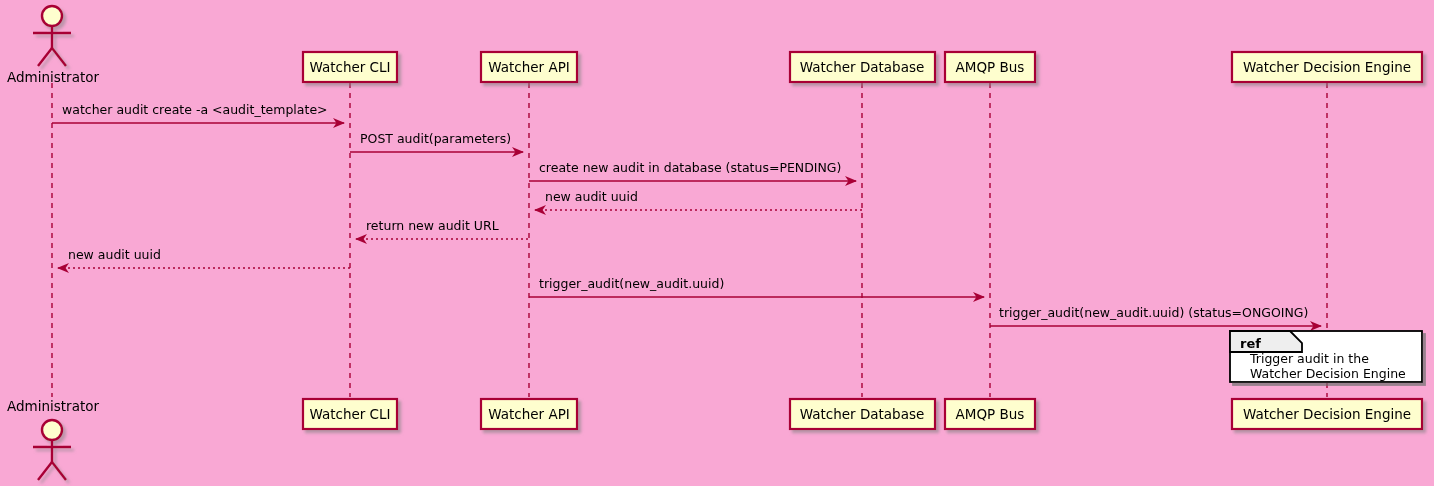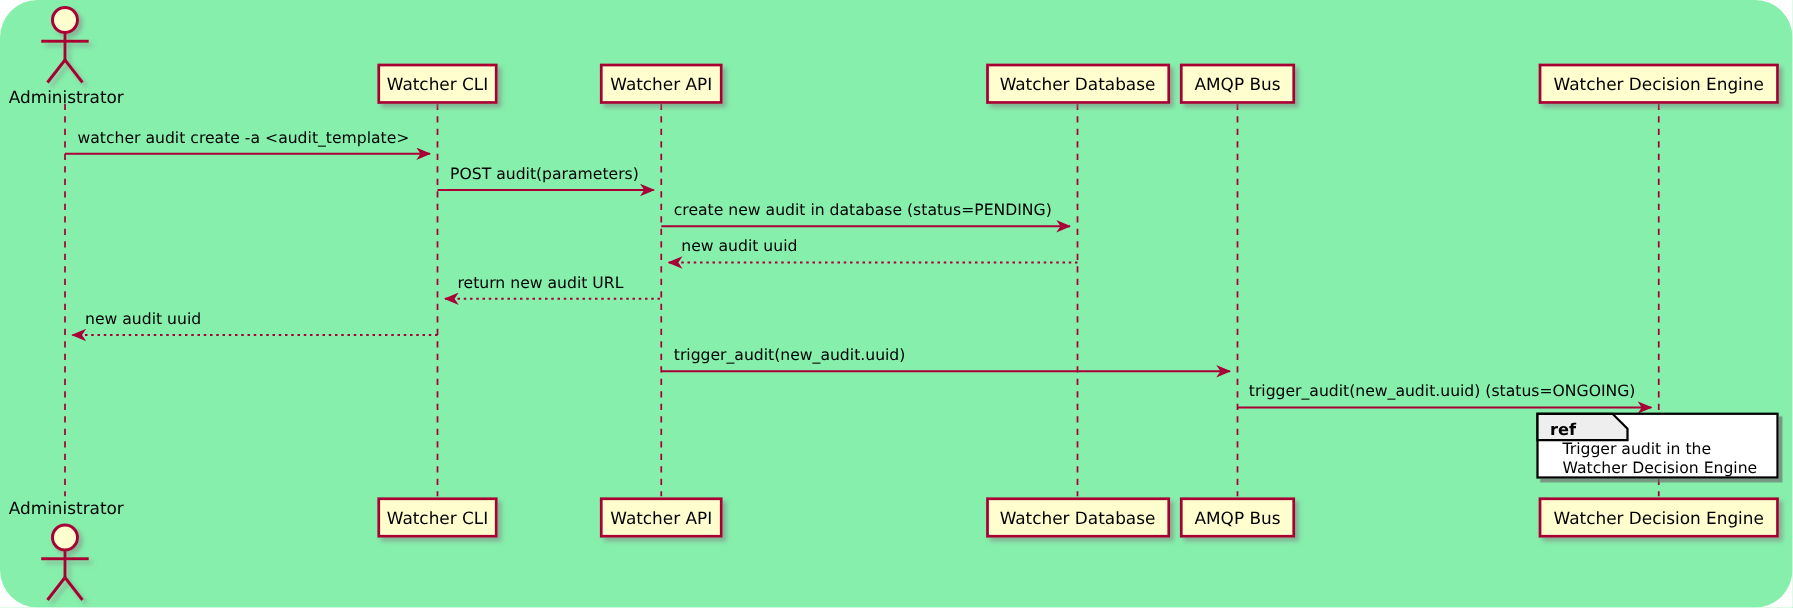--- a/index.html
+++ b/index.html
@@ -8,23 +8,22 @@
     padding: 0;
     background: #FFFFFF;
   }
   body {
     font-family: "DejaVu Sans", sans-serif;
   }
   #diagram-root {
     position: relative;
     width: 1434px;
     height: 486px;
-    background: #86efac;
+    background: #f9a8d4;
     overflow: hidden;
-    border-radius: 30px;
   }
   #diagram-svg {
     position: absolute;
     top: 0;
     left: 0;
     width: 1434px;
     height: 486px;
   }
   .participant-label,
   .actor-label,

